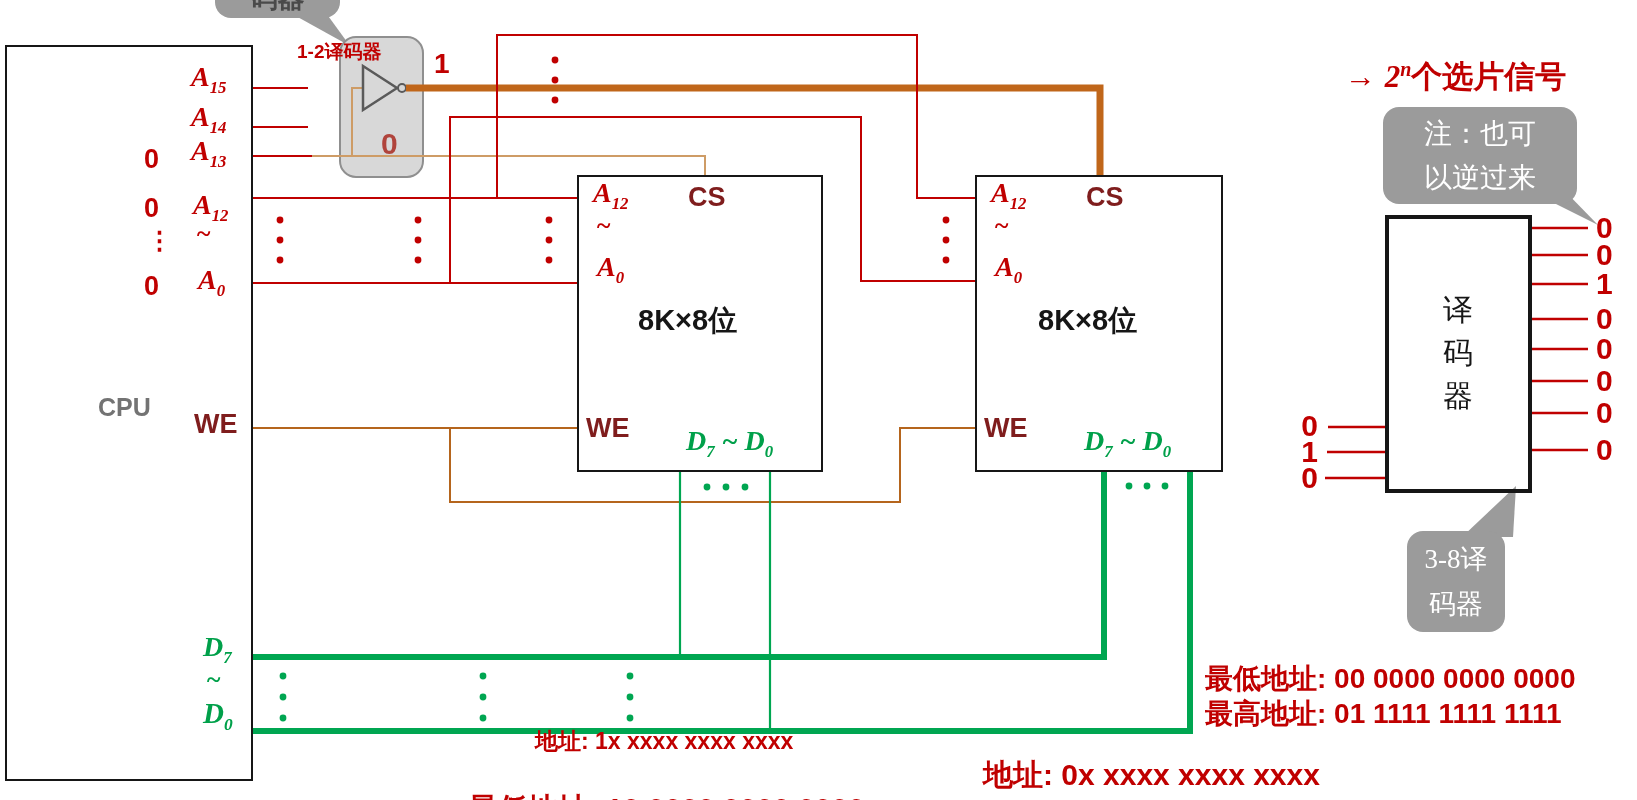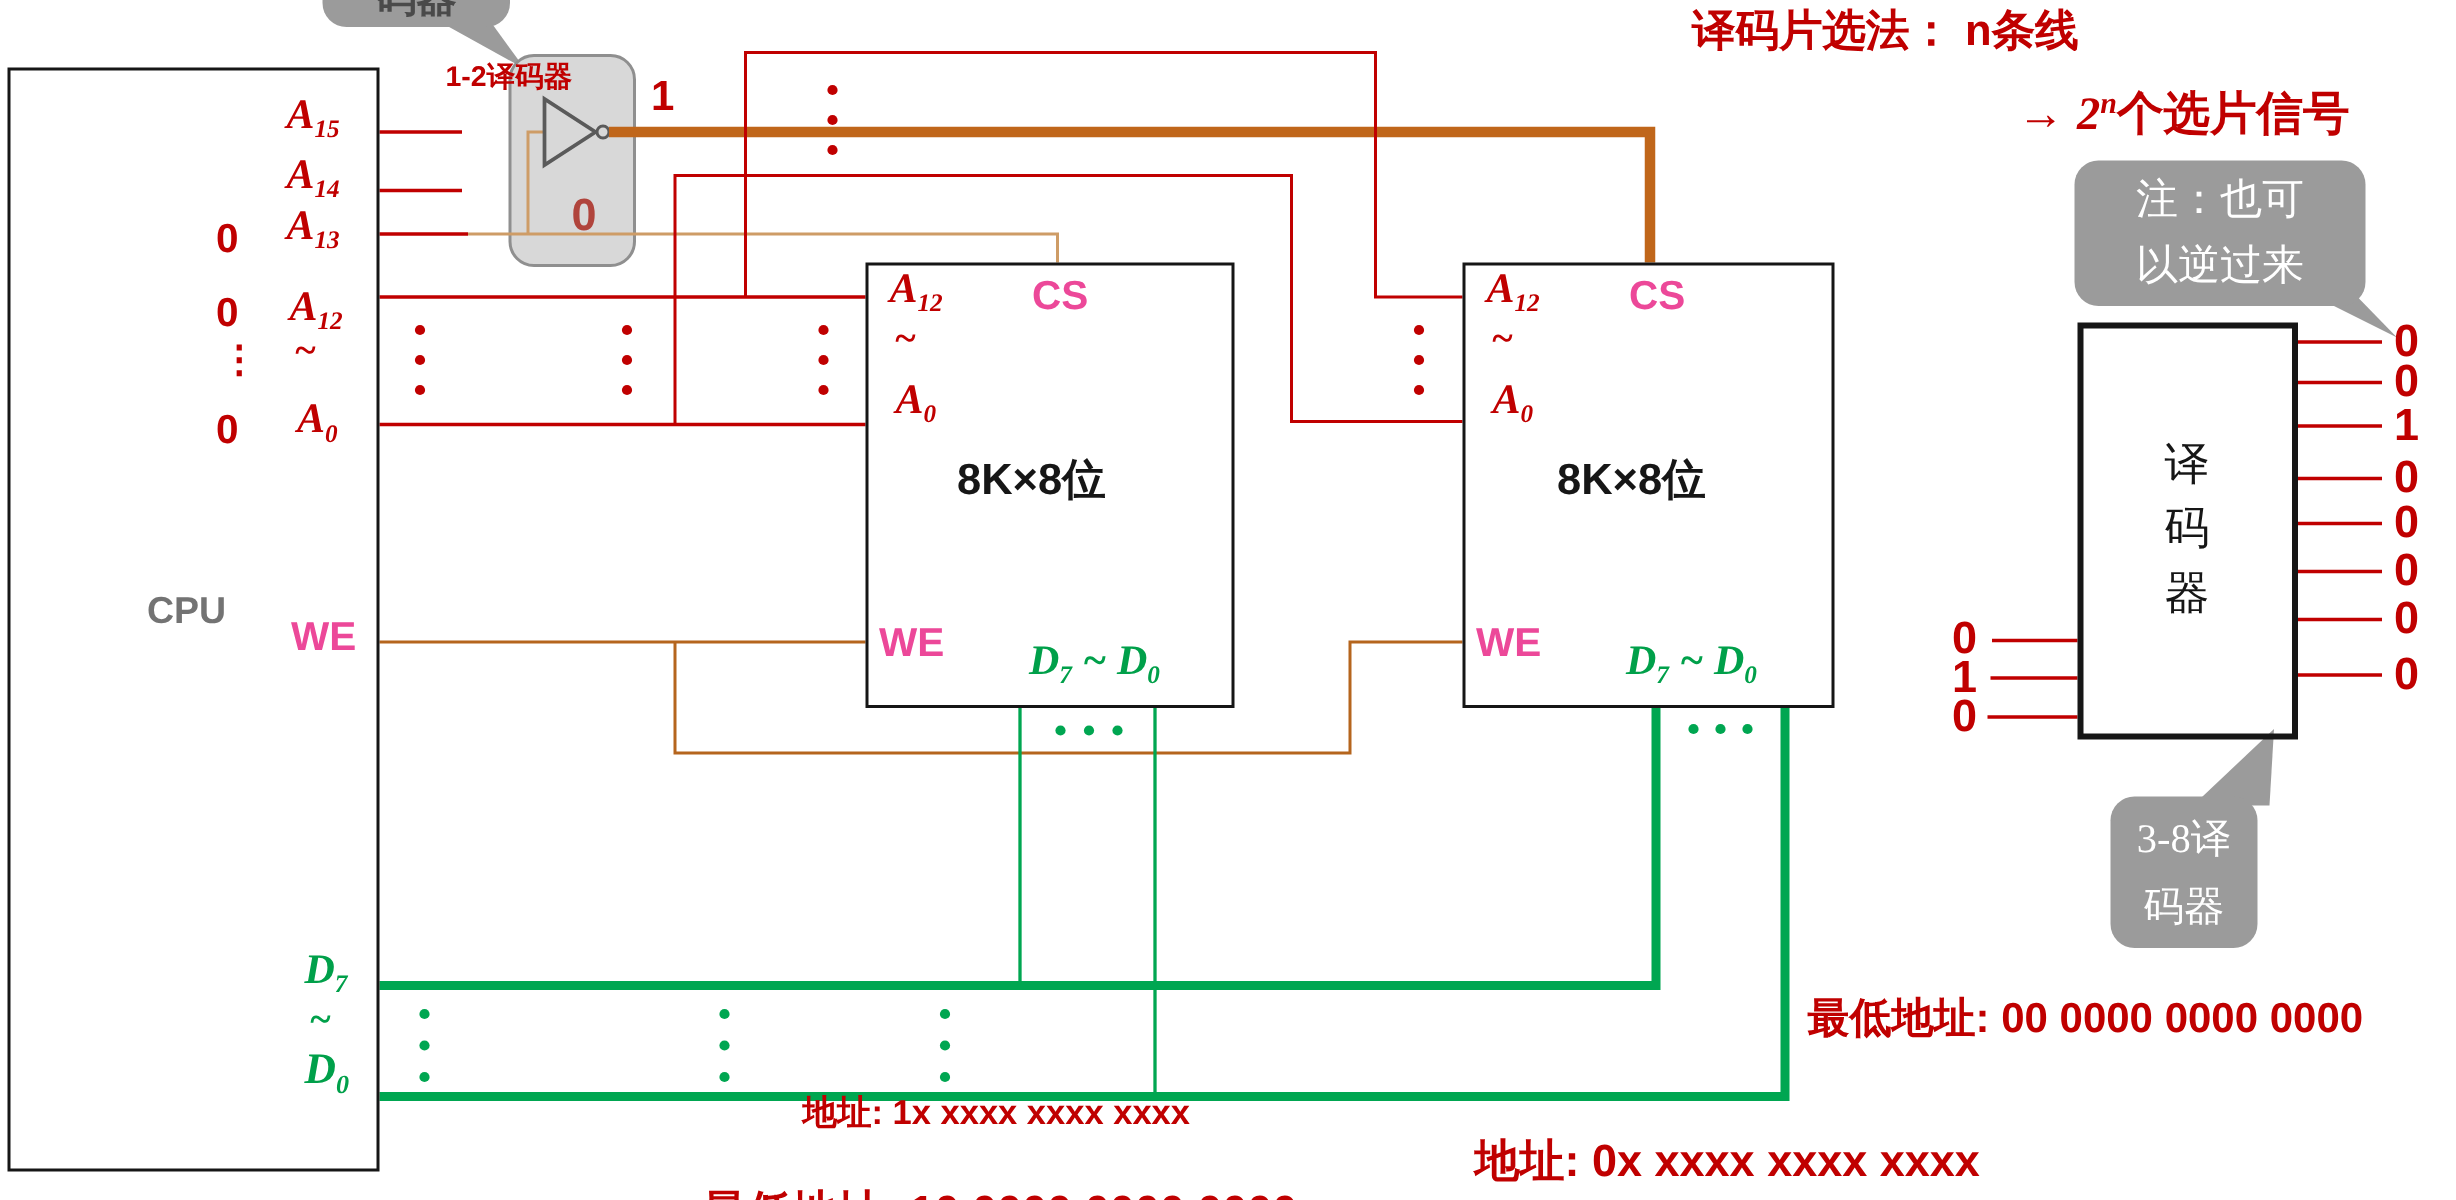--- a/index.html
+++ b/index.html
@@ -1,20 +1,20 @@
 <!DOCTYPE html>
 <html><head>
 <meta charset="utf-8">
 <style>
   html,body{margin:0;padding:0;background:#fff;}
   .canvas{position:relative;width:1637px;height:800px;overflow:hidden;background:#fff;
           font-family:"Liberation Sans",sans-serif;}
   .t{position:absolute;white-space:nowrap;line-height:1.1;}
   .red{color:#C00000}
-  .brn{color:#ec4899}
+  .brn{color:#7f1d1d}
   .grn{color:#00A04A}
   .b{font-weight:700}
   .pin{font-family:"Liberation Serif",serif;font-style:italic;font-weight:700;}
   .pin sub{font-size:0.6em;letter-spacing:0;font-style:italic;}
   .box{position:absolute;border:3px solid #161616;background:transparent;box-sizing:border-box;}
   .callout{position:absolute;background:#9B9B9B;color:#fff;text-align:center;border-radius:16px;box-sizing:border-box;font-family:Liberation Serif, serif;}
   svg{position:absolute;left:0;top:0;}
   .vstack{display:flex;flex-direction:column;align-items:center;}
 </style>
 </head>
@@ -145,21 +145,20 @@
   <div class="t grn pin" style="left:686px;top:426px;font-size:28px;"><span>D</span><sub>7</sub> <span>~</span> <span>D</span><sub>0</sub></div>
 
   <div class="t red pin" style="left:991px;top:178px;font-size:28px;"><span>A</span><sub>12</sub></div>
   <div class="t red pin" style="left:994px;top:212px;font-size:26px;">~</div>
   <div class="t red pin" style="left:995px;top:252px;font-size:28px;"><span>A</span><sub>0</sub></div>
   <div class="t brn b" style="left:1086px;top:183px;font-size:27px;">CS</div>
   <div class="t" style="left:1038px;top:305px;font-size:29px;font-weight:600;color:#161616;">8K×8位</div>
   <div class="t brn b" style="left:984px;top:414px;font-size:27px;">WE</div>
   <div class="t grn pin" style="left:1084px;top:426px;font-size:28px;"><span>D</span><sub>7</sub> <span>~</span> <span>D</span><sub>0</sub></div>
 
-  <div class="t red b" style="left:1128px;top:6px;font-size:29px;">译码片选法： n条线</div>
   <div class="t red b" style="left:1345px;top:58px;font-size:31px;">
     <span>→</span>
     <span class="pin">2</span><sup class="pin" style="font-size:20px;">n</sup><span>个选片信号</span>
   </div>
 
   <div class="callout" style="left:1383px;top:107px;width:194px;height:97px;padding-top:5px;font-size:28px;line-height:44px;">
     <div>注：也可</div>
     <div>以逆过来</div>
   </div>
 
@@ -181,17 +180,18 @@
   <div class="t red b" style="left:1596px;top:364px;font-size:30px;">0</div>
   <div class="t red b" style="left:1596px;top:396px;font-size:30px;">0</div>
   <div class="t red b" style="left:1596px;top:433px;font-size:30px;">0</div>
 
   <div class="callout" style="left:1407px;top:531px;width:98px;height:101px;padding-top:6px;font-size:27px;line-height:45px;">
     <div>3-8译</div>
     <div>码器</div>
   </div>
 
   <div class="t red b" style="left:1205px;top:664px;font-size:28px;">最低地址: 00 0000 0000 0000</div>
+  <div class="t red b" style="left:1205px;top:699px;font-size:28px;">最高地址: 01 1111 1111 1111</div>
   <div class="t red b" style="left:535px;top:729px;font-size:23px;">地址: 1x xxxx xxxx xxxx</div>
   <div class="t red b" style="left:983px;top:758px;font-size:30px;">地址: 0x xxxx xxxx xxxx</div>
   <div class="t red b" style="left:468px;top:792px;font-size:30px;">最低地址: 10 0000 0000 0000</div>
 
 </div>
 
 </body></html>

